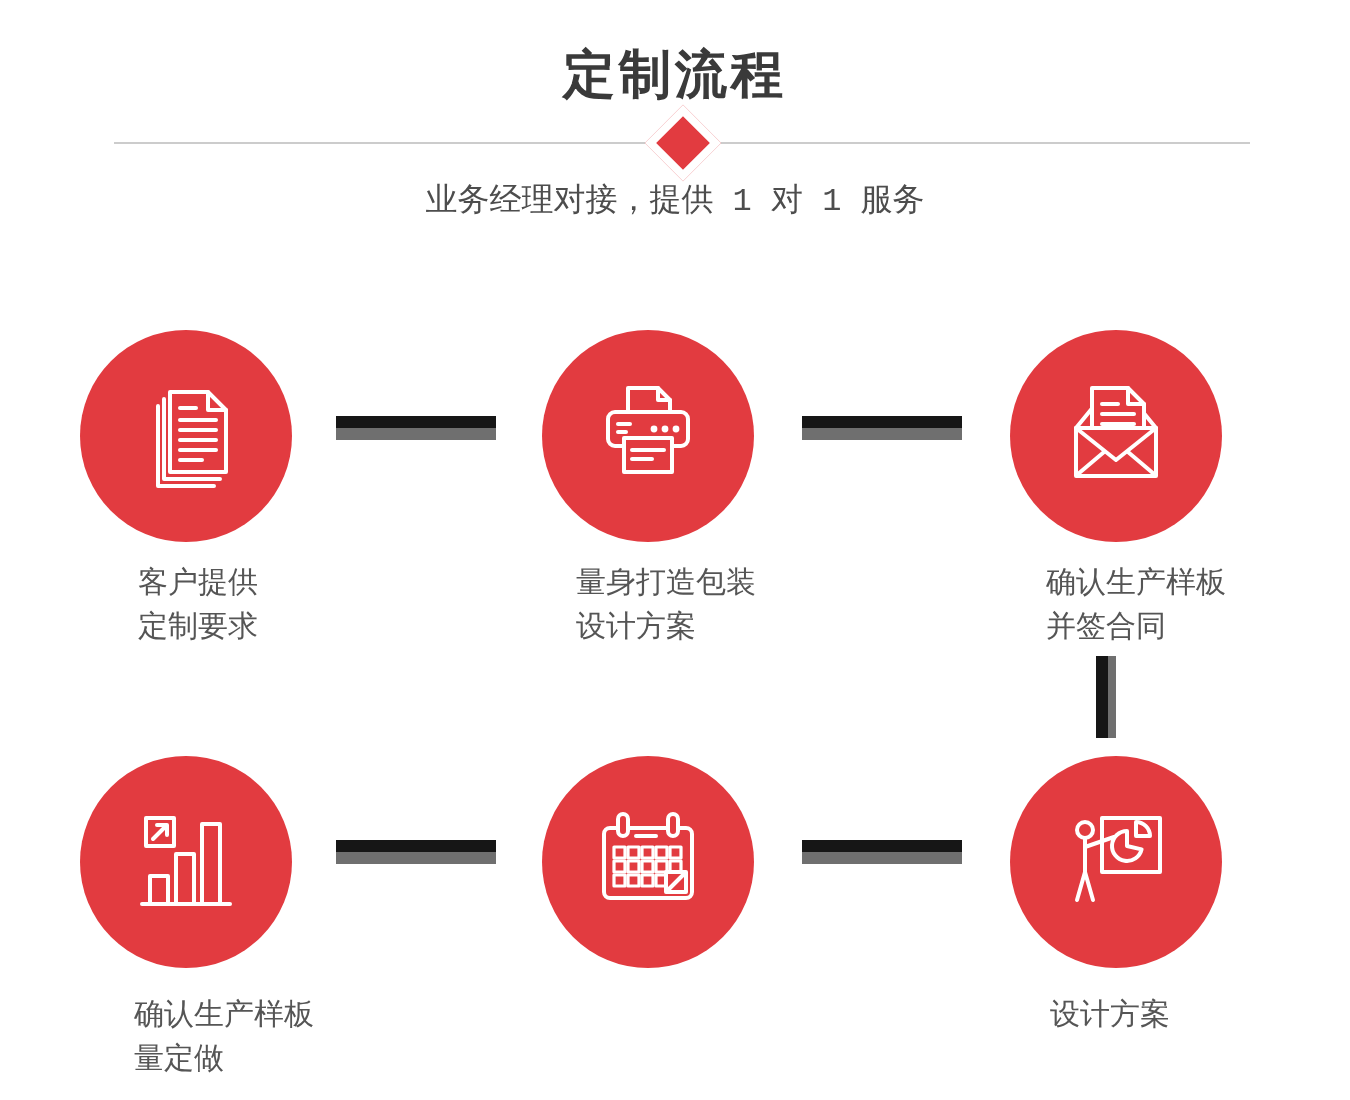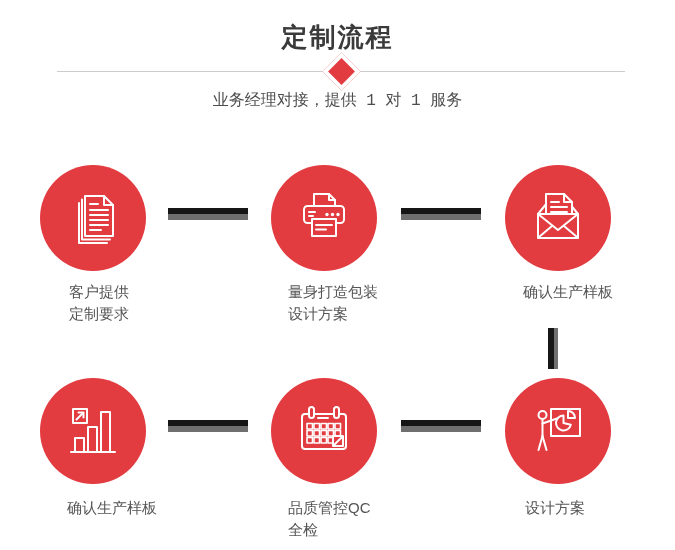--- a/index.html
+++ b/index.html
@@ -160,25 +160,23 @@
   <div class="label l1">
     <div>客户提供</div>
     <div>定制要求</div>
   </div>
   <div class="label l2">
     <div>量身打造包装</div>
     <div>设计方案</div>
   </div>
   <div class="label l3">
     <div>确认生产样板</div>
+    <div>并签合同</div>
   </div>
   <div class="label l4">
     <div>确认生产样板</div>
-  </div>
-  <div class="label l5">
-    <div>品质管控QC</div>
-    <div>全检</div>
+    <div>量定做</div>
   </div>
   <div class="label l6">
     <div>设计方案</div>
   </div>
 
 </div>
 
 </body></html>

